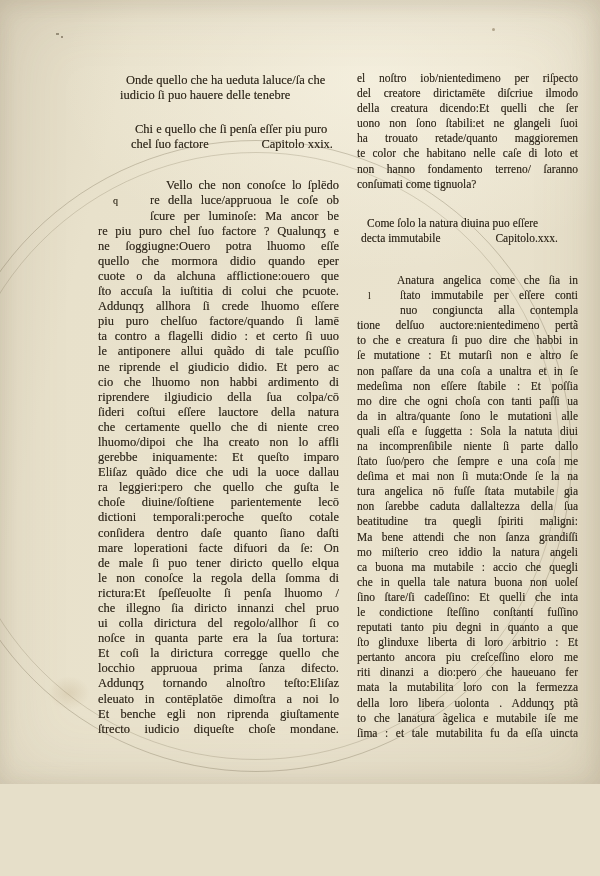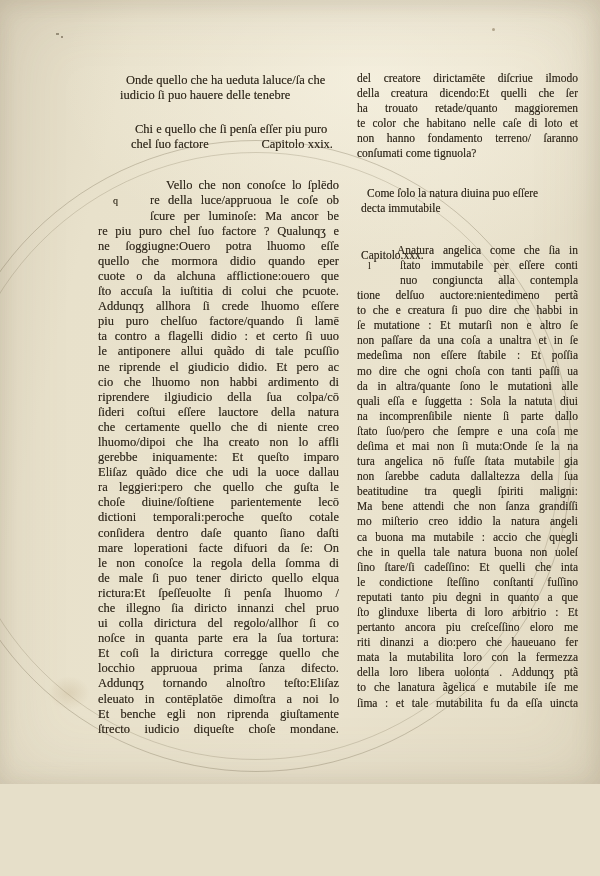--- a/index.html
+++ b/index.html
@@ -78,43 +78,45 @@
       <div class="line">ſideri coſtui eſſere lauctore della natura</div>
       <div class="line">che certamente quello che di niente creo</div>
       <div class="line">lhuomo/dipoi che lha creato non lo affli</div>
       <div class="line">gerebbe iniquamente: Et queſto imparo</div>
       <div class="line">Eliſaz quãdo dice che udi la uoce dallau</div>
       <div class="line">ra leggieri:pero che quello che guſta le</div>
       <div class="line">choſe diuine/ſoſtiene parientemente lecō</div>
       <div class="line">dictioni temporali:peroche queſto cotale</div>
       <div class="line">conſidera dentro daſe quanto ſiano daſti</div>
       <div class="line">mare loperationi facte difuori da ſe: On</div>
+      <div class="line">de male ſi puo tener diricto quello elqua</div>
       <div class="line">le non conoſce la regola della ſomma di</div>
-      <div class="line">de male ſi puo tener diricto quello elqua</div>
       <div class="line">rictura:Et ſpeſſeuolte ſi penſa lhuomo /</div>
       <div class="line">che illegno ſia diricto innanzi chel pruo</div>
       <div class="line">ui colla dirictura del regolo/allhor ſi co</div>
       <div class="line">noſce in quanta parte era la ſua tortura:</div>
       <div class="line">Et coſi la dirictura corregge quello che</div>
       <div class="line">locchio appruoua prima ſanza difecto.</div>
       <div class="line">Addunqʒ tornando alnoſtro teſto:Eliſaz</div>
       <div class="line">eleuato in contēplatōe dimoſtra a noi lo</div>
       <div class="line">Et benche egli non riprenda giuſtamente</div>
       <div class="line">ſtrecto iudicio diqueſte choſe mondane.</div>
     </div>
   <div class="col col-right">
+      <div class="line">el noſtro iob/nientedimeno per riſpecto</div>
       <div class="line">del creatore dirictamēte diſcriue ilmodo</div>
       <div class="line">della creatura dicendo:Et quelli che ſer</div>
+      <div class="line">uono non ſono ſtabili:et ne glangeli ſuoi</div>
       <div class="line">ha trouato retade/quanto maggioremen</div>
       <div class="line">te color che habitano nelle caſe di loto et</div>
       <div class="line">non hanno fondamento terreno/ ſaranno</div>
       <div class="line nj">conſumati come tignuola?</div>
       <div class="gap" style="height: 24px;"></div>
       <div class="line nj" style="padding-left: 10px;">Come ſolo la natura diuina puo eſſere</div>
-      <div class="line split" style="padding-left: 4px; padding-right: 20px; flex-direction: column;">
+      <div class="line split" style="padding-left: 4px; padding-right: 20px;">
         <span>decta immutabile</span>
         <span>Capitolo.xxx.</span>
       </div>
       <div class="gap" style="height: 27px;"></div>
       <div class="line" style="padding-left: 40px;">Anatura angelica come che ſia in</div>
       <div class="line" style="padding-left: 43px;"><span class="guide" style="left: 11px;">l</span>ſtato immutabile per eſſere conti</div>
       <div class="line" style="padding-left: 43px;">nuo congiuncta alla contempla</div>
       <div class="line">tione delſuo auctore:nientedimeno pertã</div>
       <div class="line">to che e creatura ſi puo dire che habbi in</div>
       <div class="line">ſe mutatione : Et mutarſi non e altro ſe</div>

